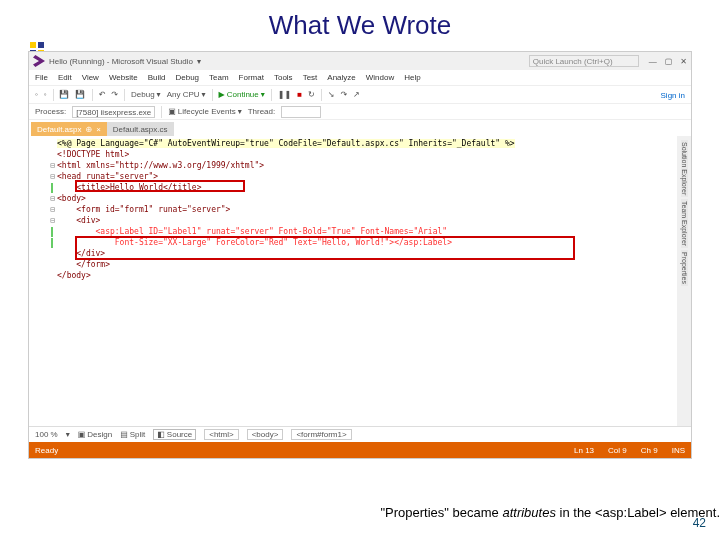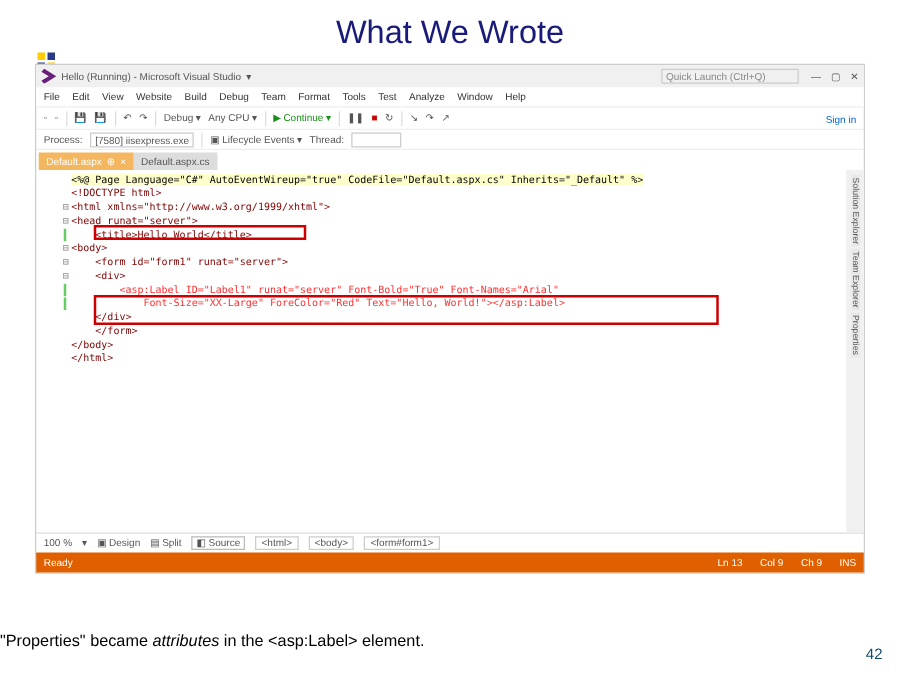--- a/index.html
+++ b/index.html
@@ -194,21 +194,21 @@
     align-items:center;
     padding:0 6px;
     font-size:8px;
     gap:14px;
   }
   .statusbar .spacer { flex:1; }
   .caption {
     position:absolute;
     left:0; right:0;
     bottom:20px;
-    text-align:left;
+    text-align:right;
     font-size:13px;
     color:#000;
   }
   .caption .quoted::before { content:'"'; }
   .caption .quoted::after { content:'"'; }
   .caption em { font-style:italic; }
   .page-num {
     position:absolute;
     right:14px;
     bottom:10px;
@@ -319,21 +319,20 @@
       <div class="code-line"><span class="gutter"><span class="fold">⊟</span></span><span class="code-text c-tag">&lt;body&gt;</span></div>
       <div class="code-line"><span class="gutter"><span class="fold">⊟</span></span><span class="code-text c-tag">    &lt;form id="form1" runat="server"&gt;</span></div>
       <div class="code-line"><span class="gutter"><span class="fold">⊟</span></span><span class="code-text c-tag">    &lt;div&gt;</span></div>
       <div class="code-line"><span class="gutter"></span><span class="code-text"></span></div>
       <div class="code-line"><span class="gutter"><span class="greenbar"></span></span><span class="code-text c-attr">        &lt;asp:Label ID="Label1" runat="server" Font-Bold="True" Font-Names="Arial"</span></div>
       <div class="code-line"><span class="gutter"><span class="greenbar"></span></span><span class="code-text c-attr">            Font-Size="XX-Large" ForeColor="Red" Text="Hello, World!"&gt;&lt;/asp:Label&gt;</span></div>
       <div class="code-line"><span class="gutter"></span><span class="code-text"></span></div>
       <div class="code-line"><span class="gutter"></span><span class="code-text c-tag">    &lt;/div&gt;</span></div>
       <div class="code-line"><span class="gutter"></span><span class="code-text c-tag">    &lt;/form&gt;</span></div>
       <div class="code-line"><span class="gutter"></span><span class="code-text c-tag">&lt;/body&gt;</span></div>
-      <div class="code-line"><span class="gutter"></span><span class="code-text c-tag">&lt;/html&gt;</span></div>
 
       <div class="redbox1"></div>
       <div class="redbox2"></div>
     </div>
     <div class="right-tabs">
       <span class="vtab">Solution Explorer</span>
       <span class="vtab">Team Explorer</span>
       <span class="vtab">Properties</span>
     </div>
   </div>

